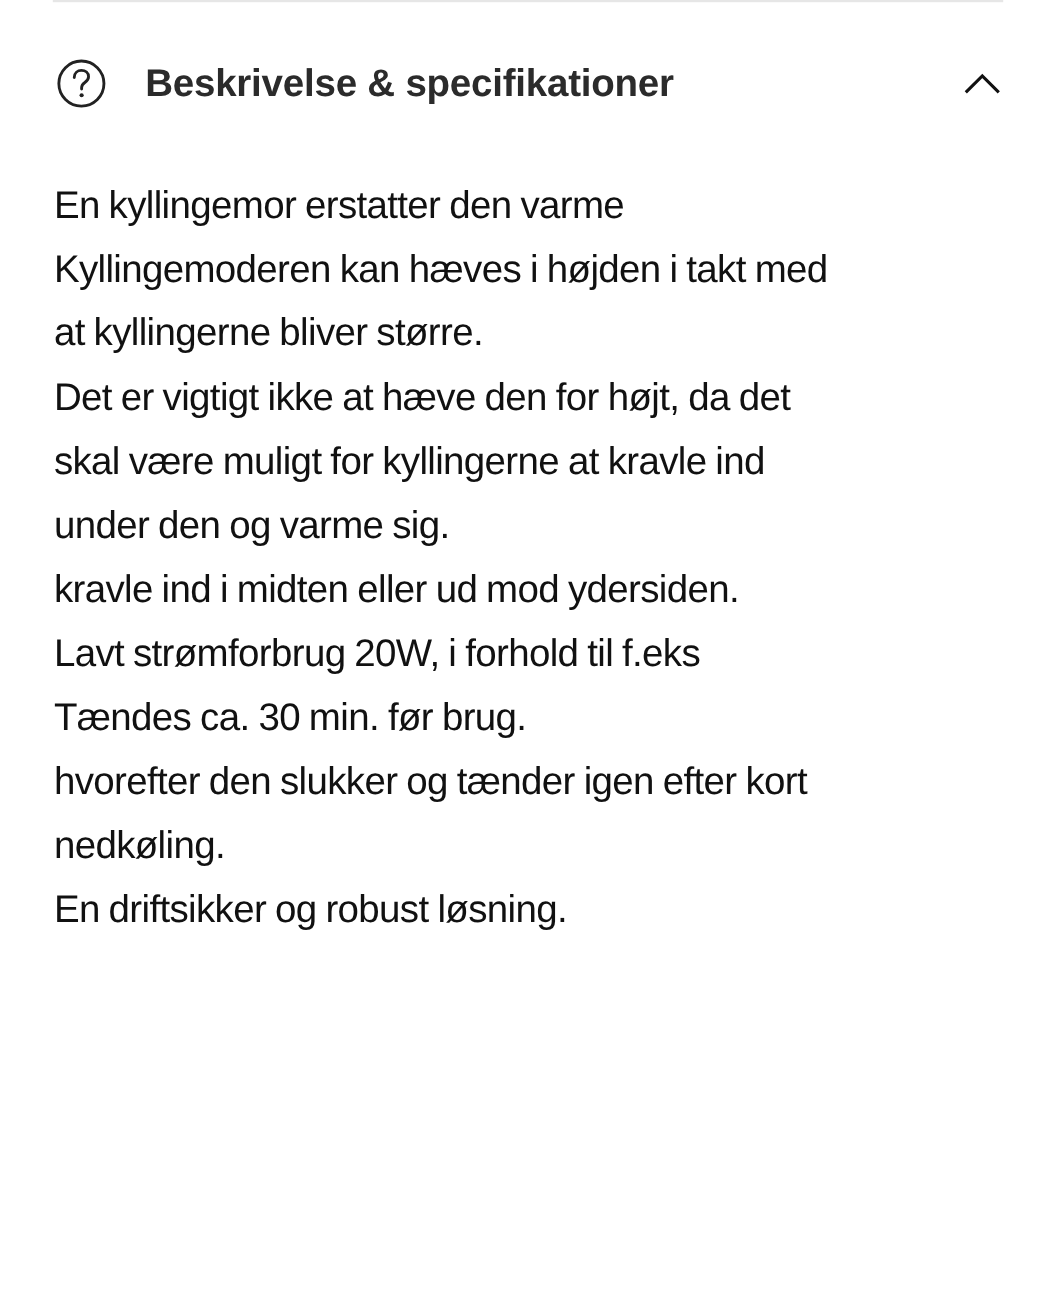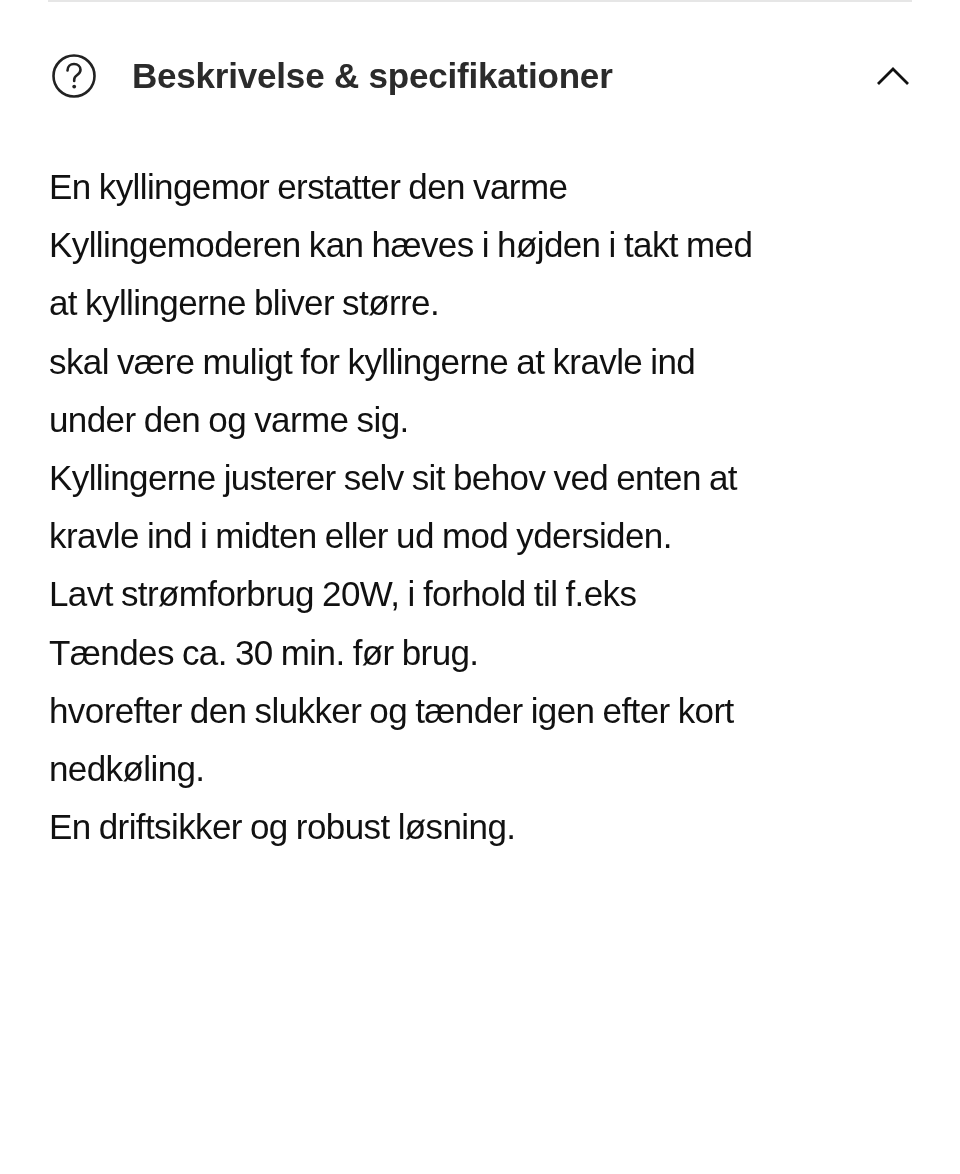--- a/index.html
+++ b/index.html
@@ -94,22 +94,22 @@
     <svg width="36" height="24" viewBox="0 0 36 24">
       <polyline points="3,20 18,5 33,20" fill="none" stroke="#111" stroke-width="2.8" stroke-linejoin="miter"></polyline>
     </svg>
   </span>
 </div>
 
 <div class="description">
   <span class="line">En kyllingemor erstatter den varme</span>
   <span class="line">Kyllingemoderen kan hæves i højden i takt med</span>
   <span class="line">at kyllingerne bliver større.</span>
+  <span class="line">Det er vigtigt ikke at hæve den for højt, da det</span>
   <span class="line">skal være muligt for kyllingerne at kravle ind</span>
   <span class="line">under den og varme sig.</span>
-  <span class="line">Kyllingerne justerer selv sit behov ved enten at</span>
   <span class="line">kravle ind i midten eller ud mod ydersiden.</span>
   <span class="line">Lavt strømforbrug 20W, i forhold til f.eks</span>
   <span class="line">Tændes ca. 30 min. før brug.</span>
   <span class="line">hvorefter den slukker og tænder igen efter kort</span>
   <span class="line">nedkøling.</span>
   <span class="line">En driftsikker og robust løsning.</span>
 </div>
 
 </body></html>

